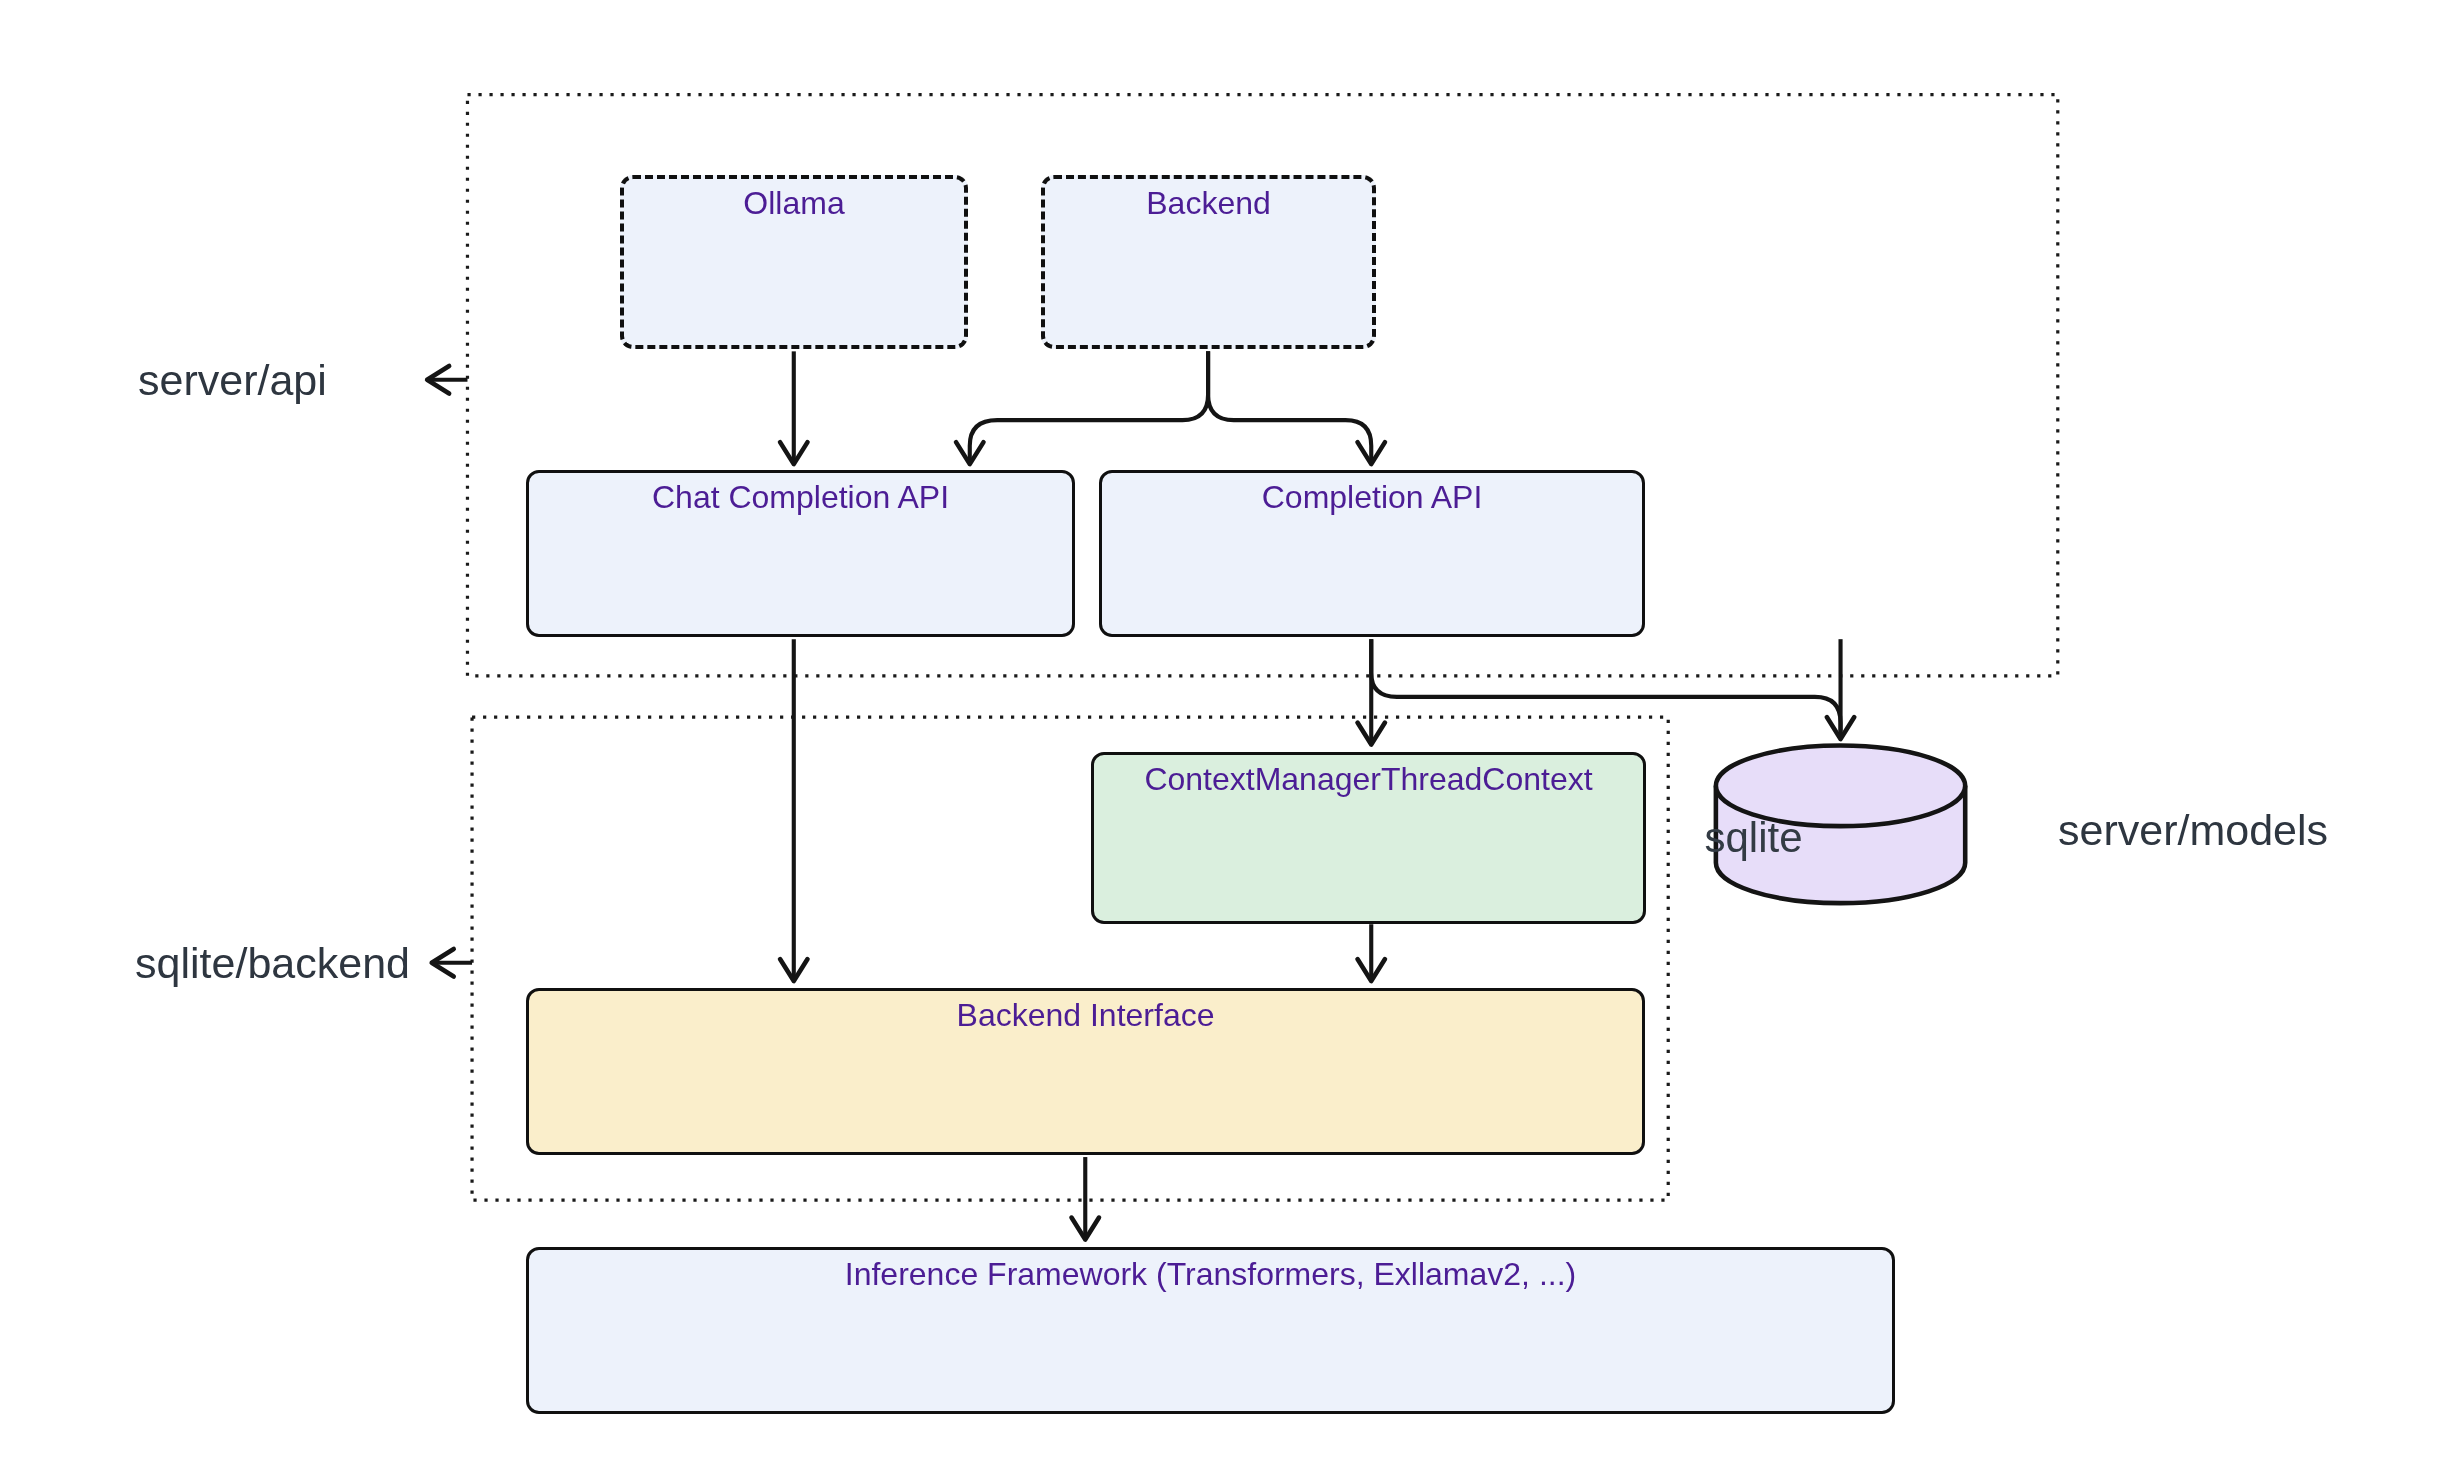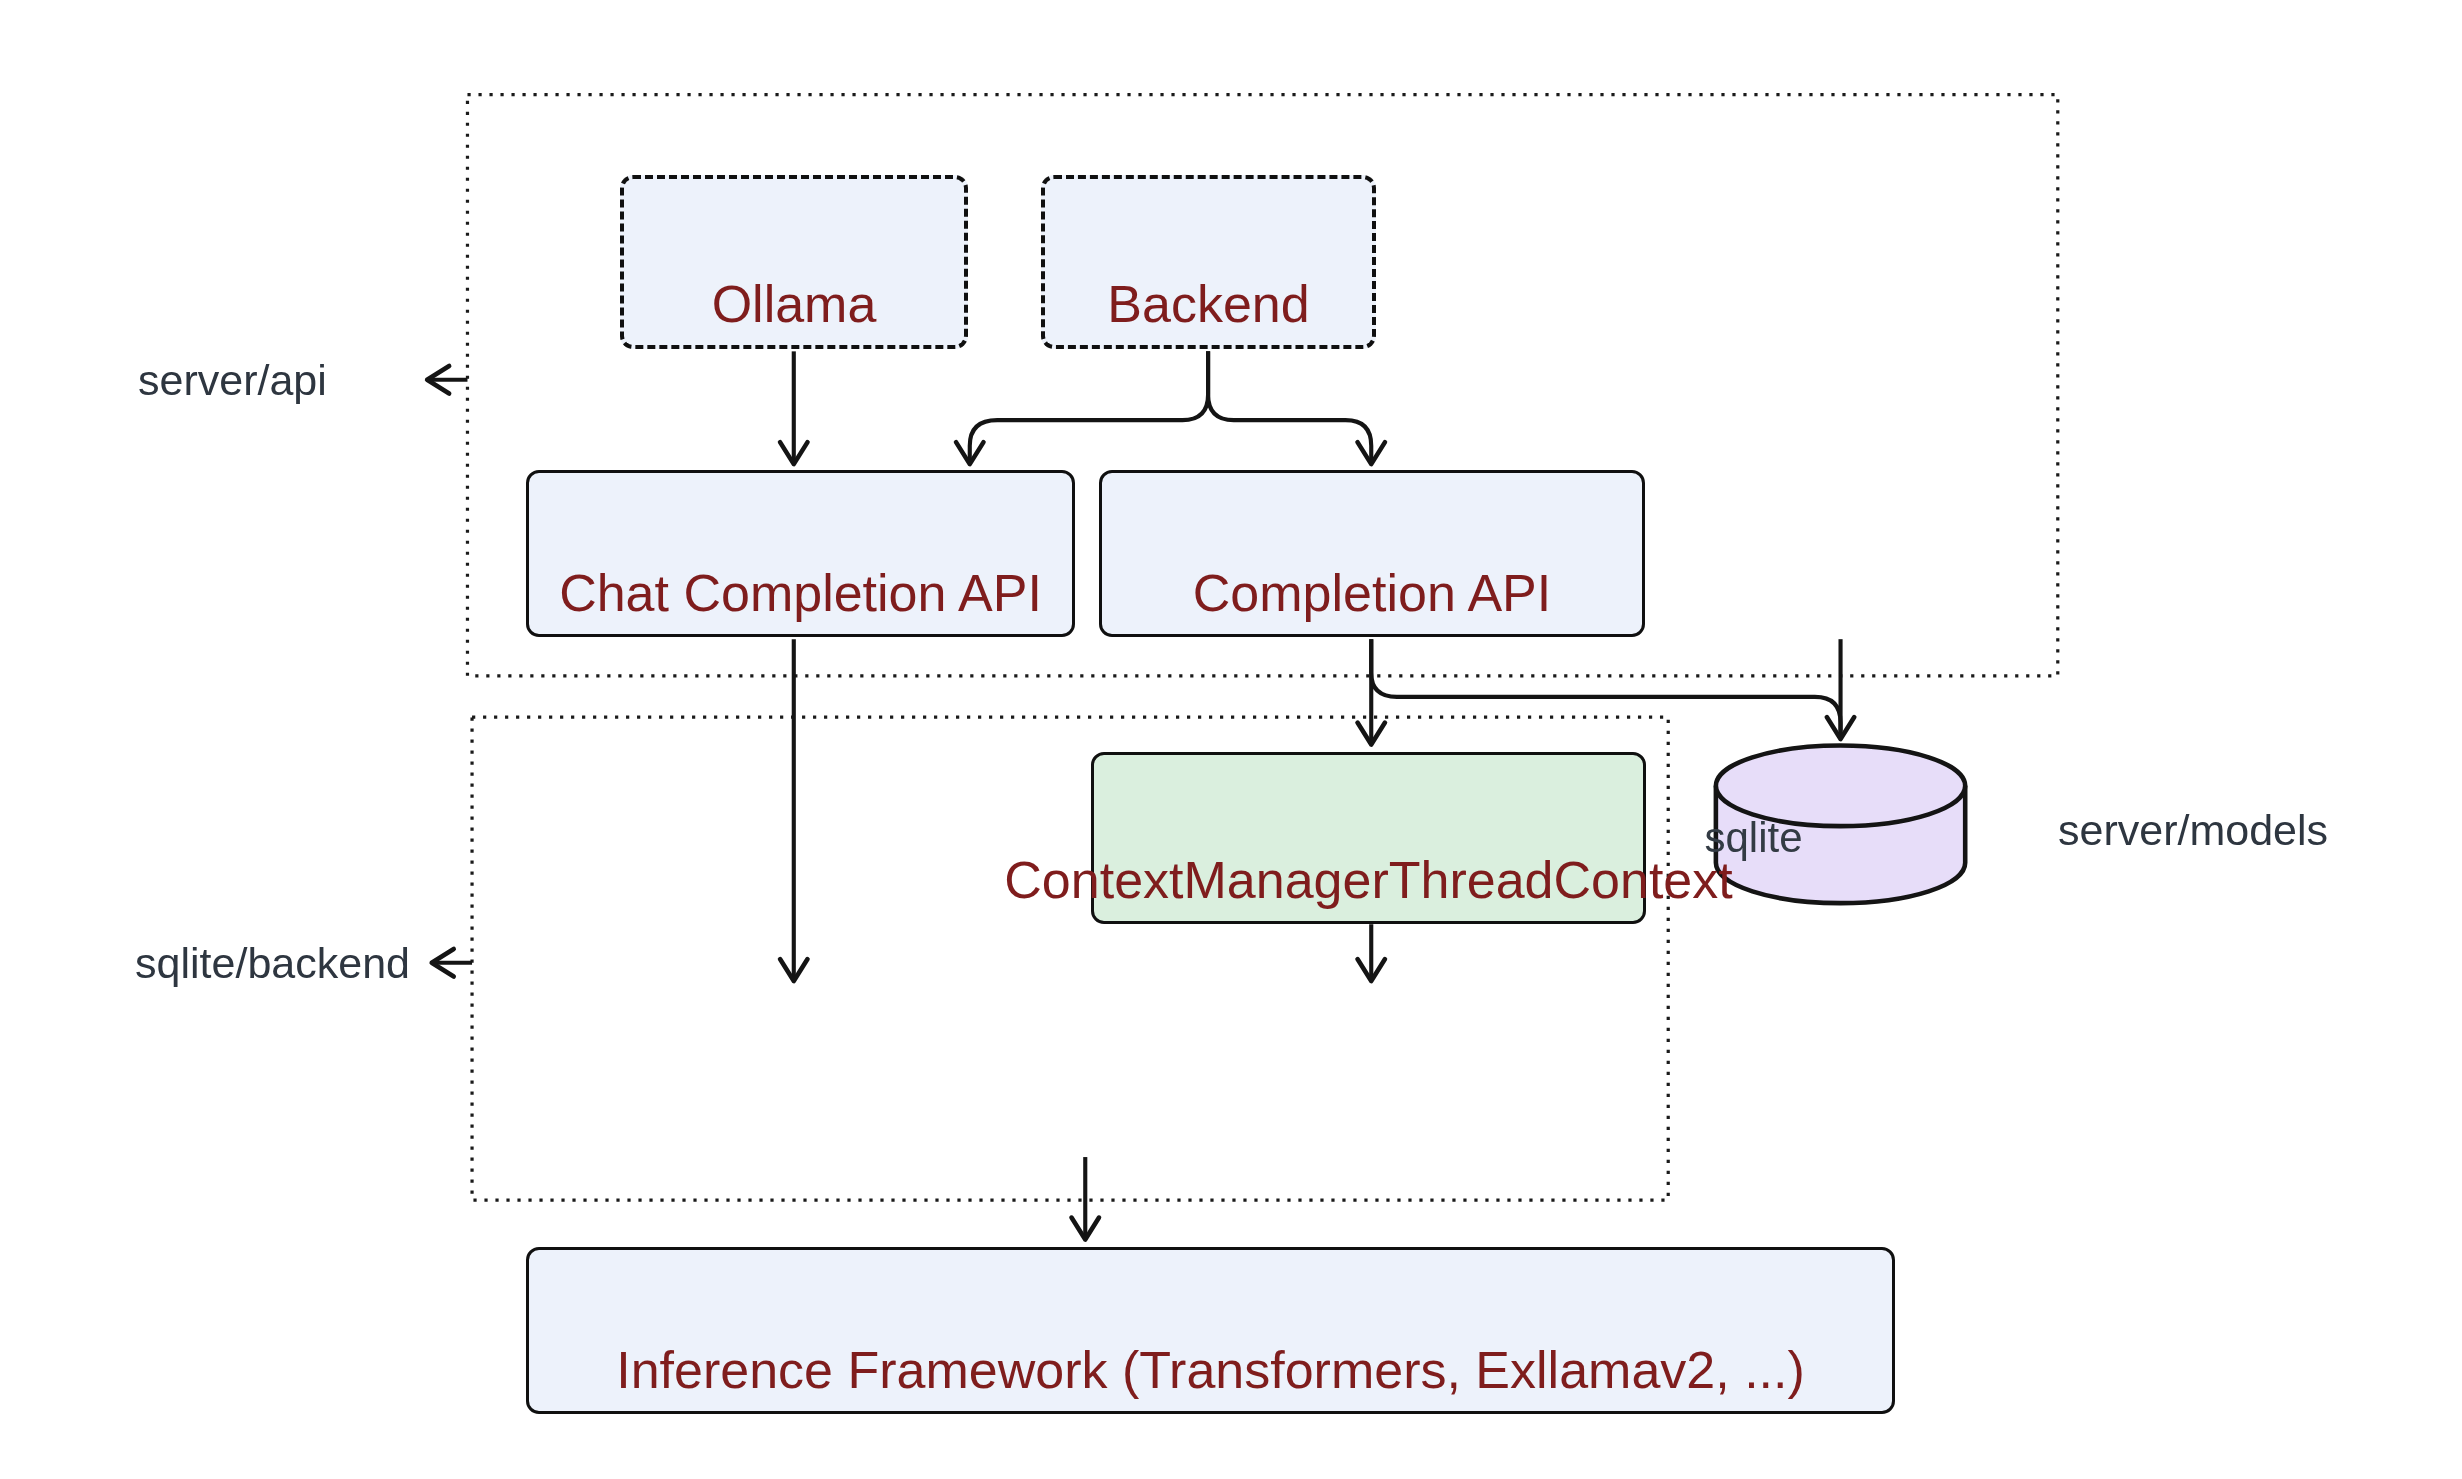--- a/index.html
+++ b/index.html
@@ -14,28 +14,28 @@
   }
   svg.layer {
     position: absolute;
     left: 0; top: 0;
     width: 2462px; height: 1480px;
   }
   .node {
     position: absolute;
     box-sizing: border-box;
     display: flex;
-    align-items: flex-end;
+    align-items: flex-start;
     justify-content: center;
     text-align: center;
-    font-size: 52px;
+    font-size: 32px;
     line-height: 1.55;
     border: 3.7px solid #101010;
     border-radius: 13px;
-    color: #7f1d1d;
+    color: #4c1d95;
   }
   .node.dashed { border-style: dashed; border-width: 4.6px; }
   .side-label {
     position: absolute;
     font-size: 43px;
     color: #2e3640;
     white-space: nowrap;
   }
   .cyl-label {
     position: absolute;
@@ -97,19 +97,22 @@
   </div>
 
 
   <div class="node" style="left: 1091px; top: 752px; width: 555px; height: 172px; flex-direction: row; background-color: rgb(218, 239, 222);">
     <span>ContextManager</span>
     <span>ThreadContext</span>
   </div>
 
   <div class="cyl-label" style="left:1629px; top:814px; width:249px;">sqlite</div>
 
+  <div class="node" style="left: 526px; top: 988px; width: 1119px; height: 167px; background-color: rgb(250, 238, 203);">
+    <span>Backend Interface</span>
+  </div>
 
   <div class="node" style="left: 526px; top: 1247px; width: 1369px; height: 167px; background-color: rgb(237, 242, 251);">
     <span>Inference Framework (Transformers, Exllamav2, ...)</span>
   </div>
 
 </div>
 
 
 </body></html>

